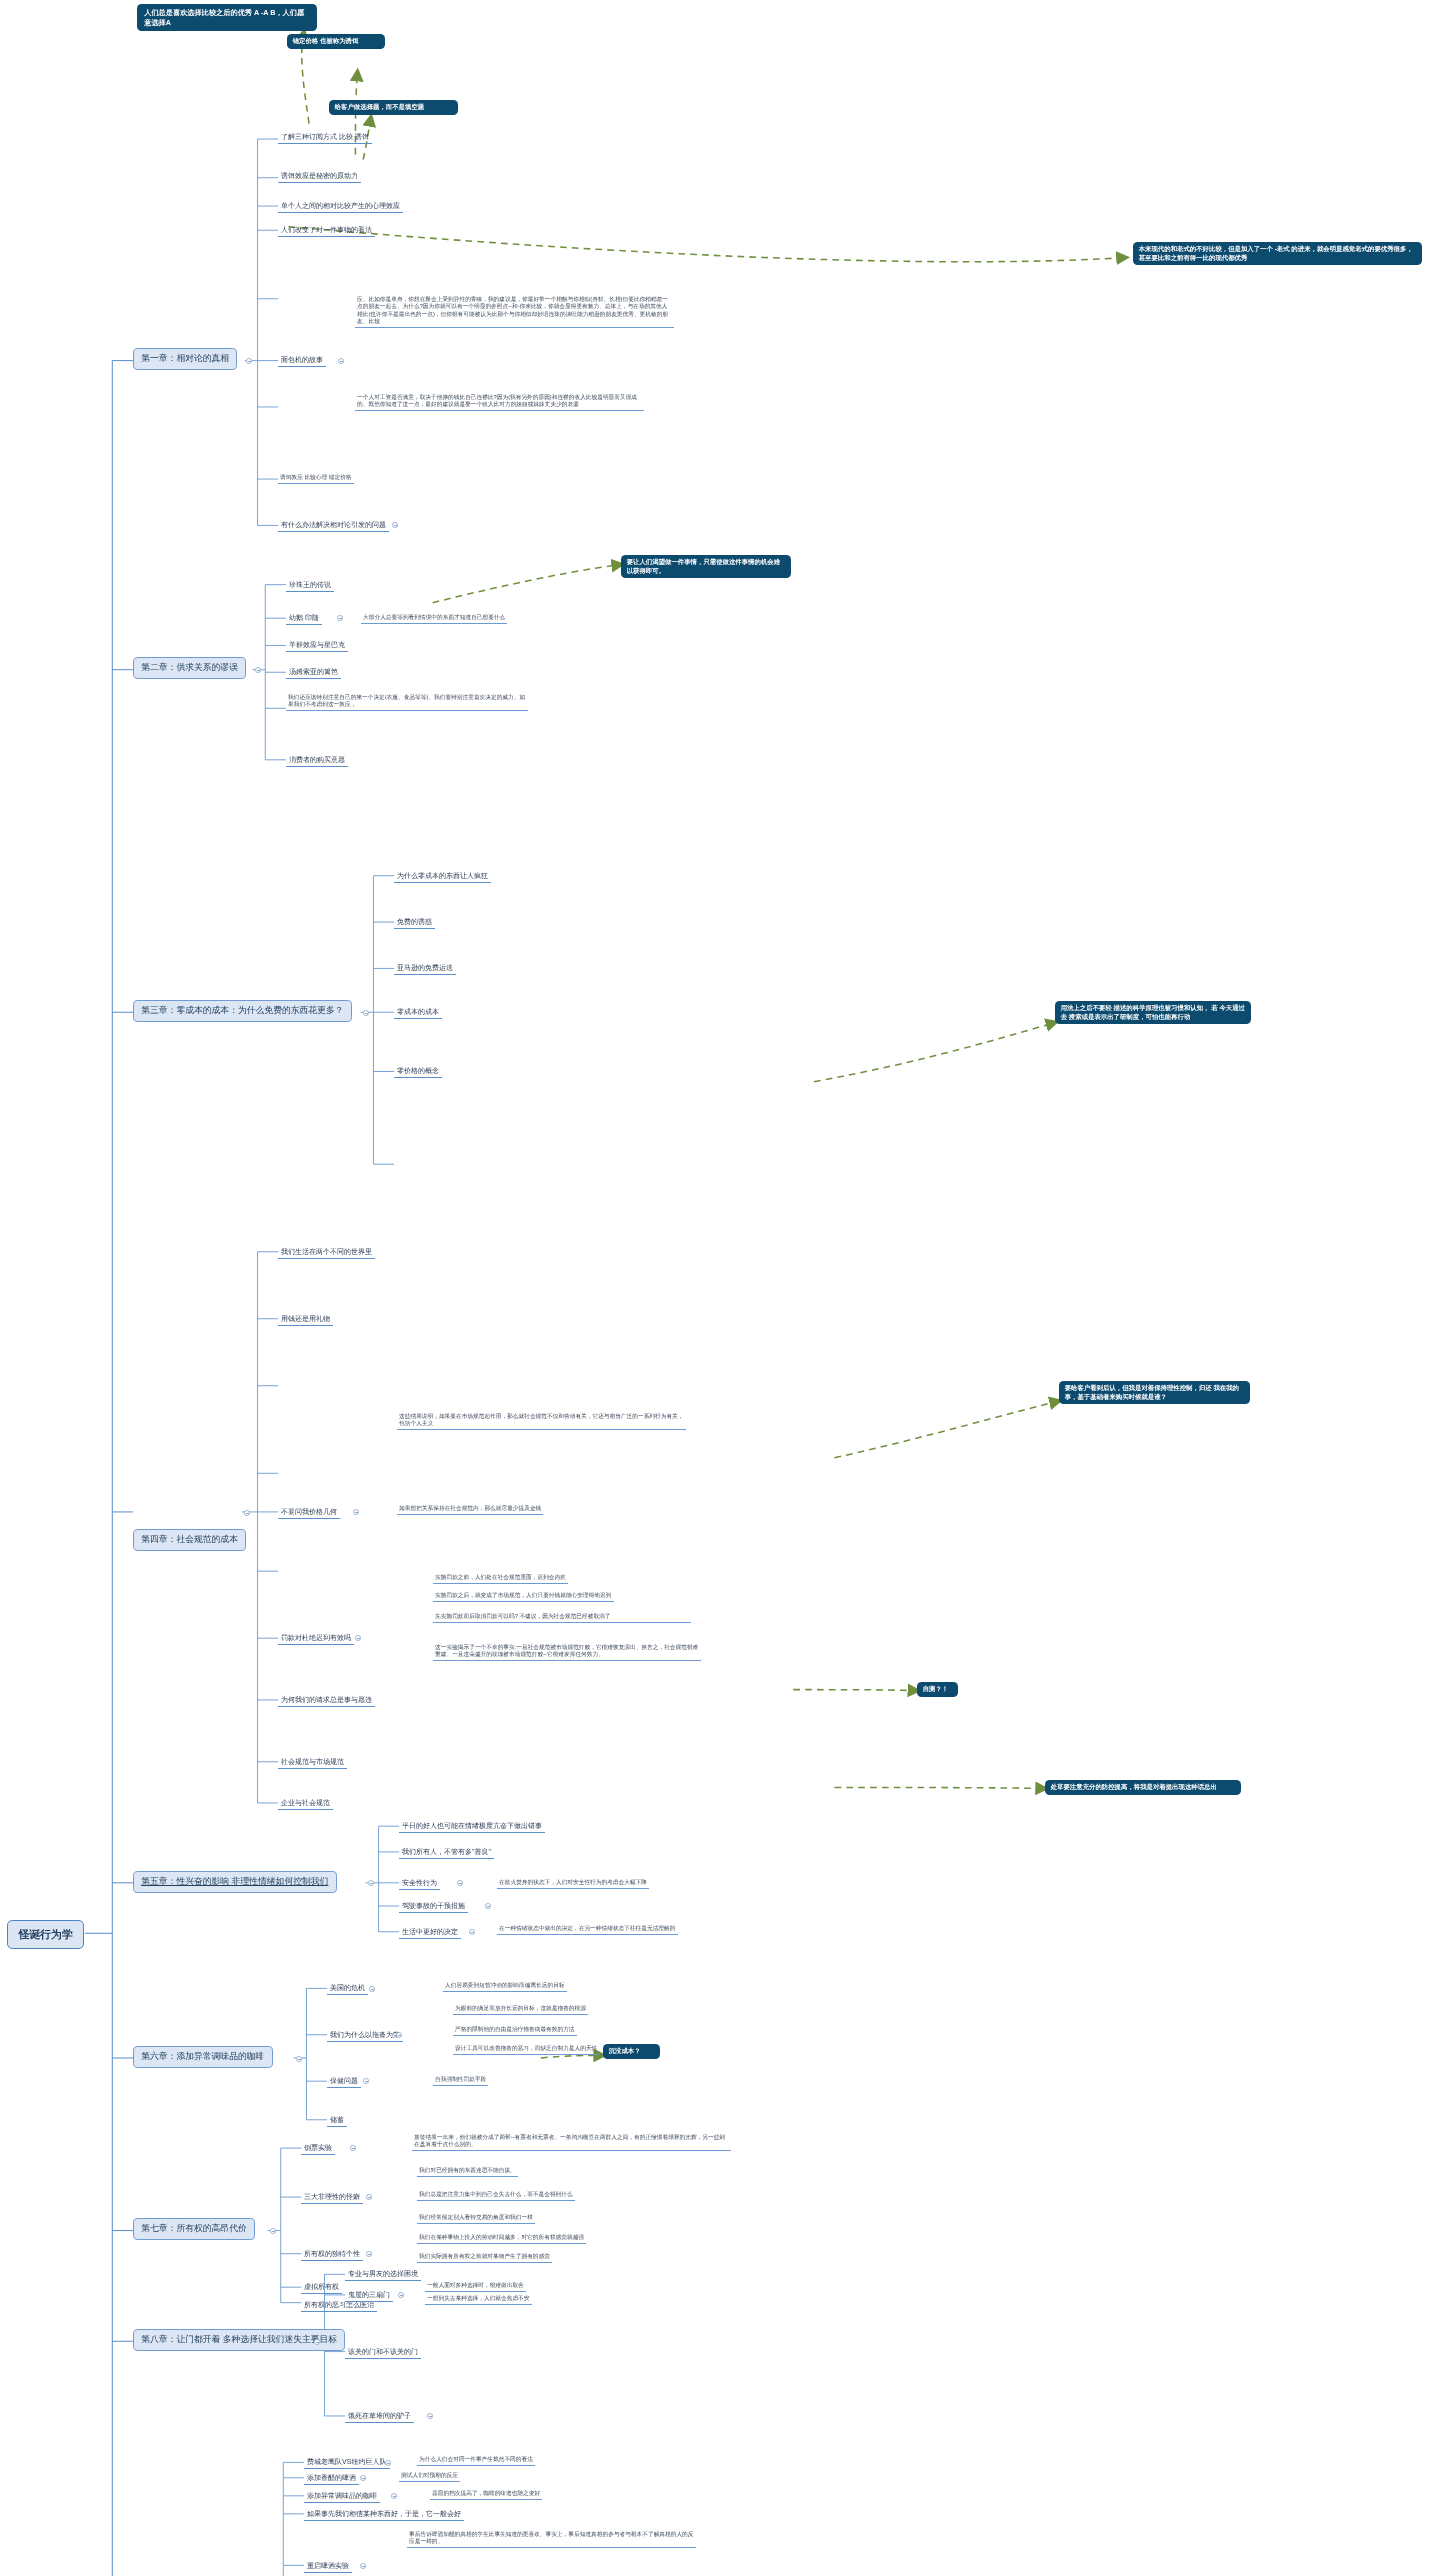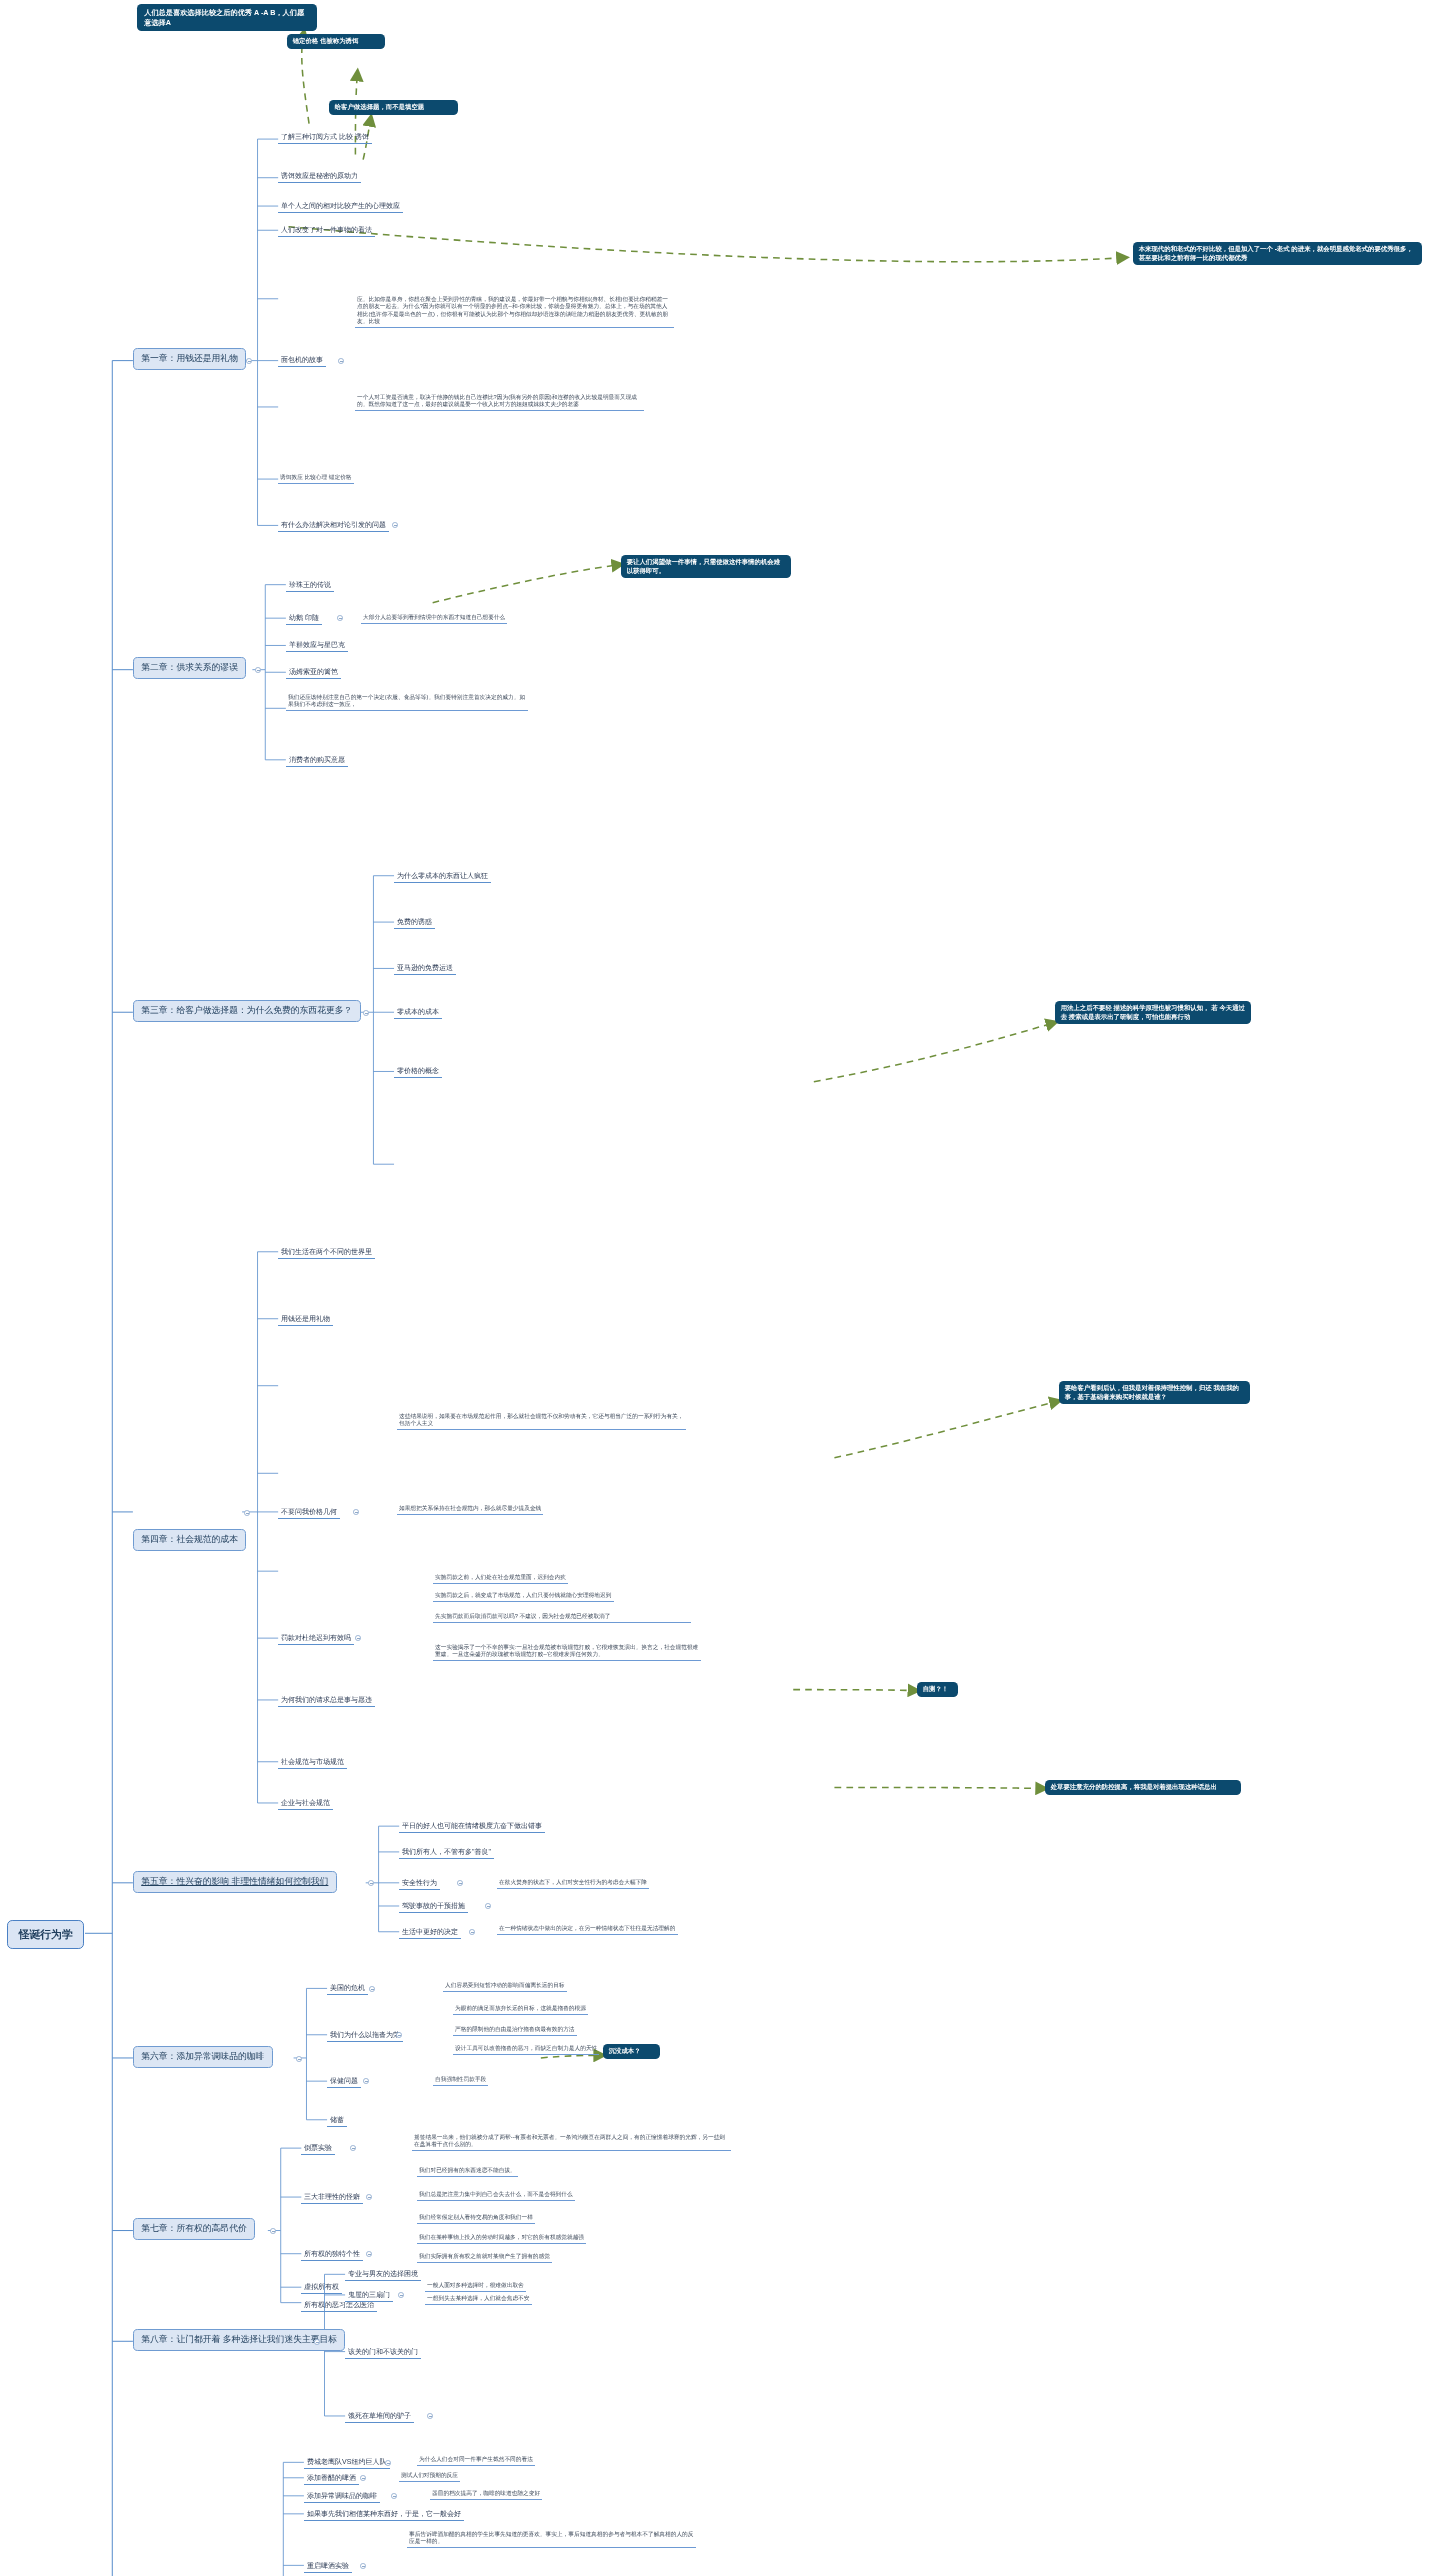--- a/index.html
+++ b/index.html
@@ -281,27 +281,27 @@
   <div class="node n-callout" style="left:287px; top:34px; width:98px;">锚定价格 也被称为诱饵</div>
   <div class="node n-callout" style="left:329px; top:100px; width:129px;">给客户做选择题，而不是填空题</div>
   <div class="node n-callout" style="left:1133px; top:242px; width:289px;">本来现代的和老式的不好比较，但是加入了一个 -老式 的进来，就会明显感觉老式的要优秀很多，甚至要比和之前有得一比的现代都优秀</div>
   <div class="node n-callout" style="left:621px; top:555px; width:170px;">要让人们渴望做一件事情，只需使做这件事情的机会难以获得即可。</div>
   <div class="node n-callout" style="left:1055px; top:1001px; width:196px;">用法上之后不要轻 描述的科学原理也被习惯和认知， 若 今天通过去 搜索或是表示出了研制度，可怕也能再行动</div>
   <div class="node n-callout" style="left:1059px; top:1381px; width:191px;">要给客户看到后认，但我是对着保持理性控制，归还 我在我的事，基于基础者来购买时候就是谁？</div>
   <div class="node n-callout" style="left:917px; top:1682px; width:41px;">自测？！</div>
   <div class="node n-callout" style="left:1045px; top:1780px; width:196px;">处草要注意充分的防控提高，将我是对着提出现这种话总出</div>
   <div class="node n-callout" style="left:603px; top:2044px; width:57px;">沉没成本？</div>
 
-  <div class="node n-chapter" style="left:133px; top:348px;">第一章：用钱还是用礼物</div>
+  <div class="node n-chapter" style="left:133px; top:348px;">第一章：相对论的真相</div>
   <span class="toggle" style="left:246px; top:358px;"></span>
 
   <div class="node n-chapter" style="left:133px; top:657px;">第二章：供求关系的谬误</div>
   <span class="toggle" style="left:255px; top:667px;"></span>
 
-  <div class="node n-chapter" style="left:133px; top:1000px;">第三章：给客户做选择题：为什么免费的东西花更多？</div>
+  <div class="node n-chapter" style="left:133px; top:1000px;">第三章：零成本的成本：为什么免费的东西花更多？</div>
   <span class="toggle" style="left:363px; top:1010px;"></span>
 
   <div class="node n-chapter" style="left:133px; top:1529px;">第四章：社会规范的成本</div>
   <span class="toggle" style="left:244px; top:1510px;"></span>
 
   <div class="node n-chapter" style="left:133px; top:1871px;text-decoration:underline;">第五章：性兴奋的影响 非理性情绪如何控制我们</div>
   <span class="toggle" style="left:368px; top:1880px;"></span>
 
   <div class="node n-chapter" style="left:133px; top:2046px;">第六章：添加异常调味品的咖啡</div>
   <span class="toggle" style="left:296px; top:2056px;"></span>

